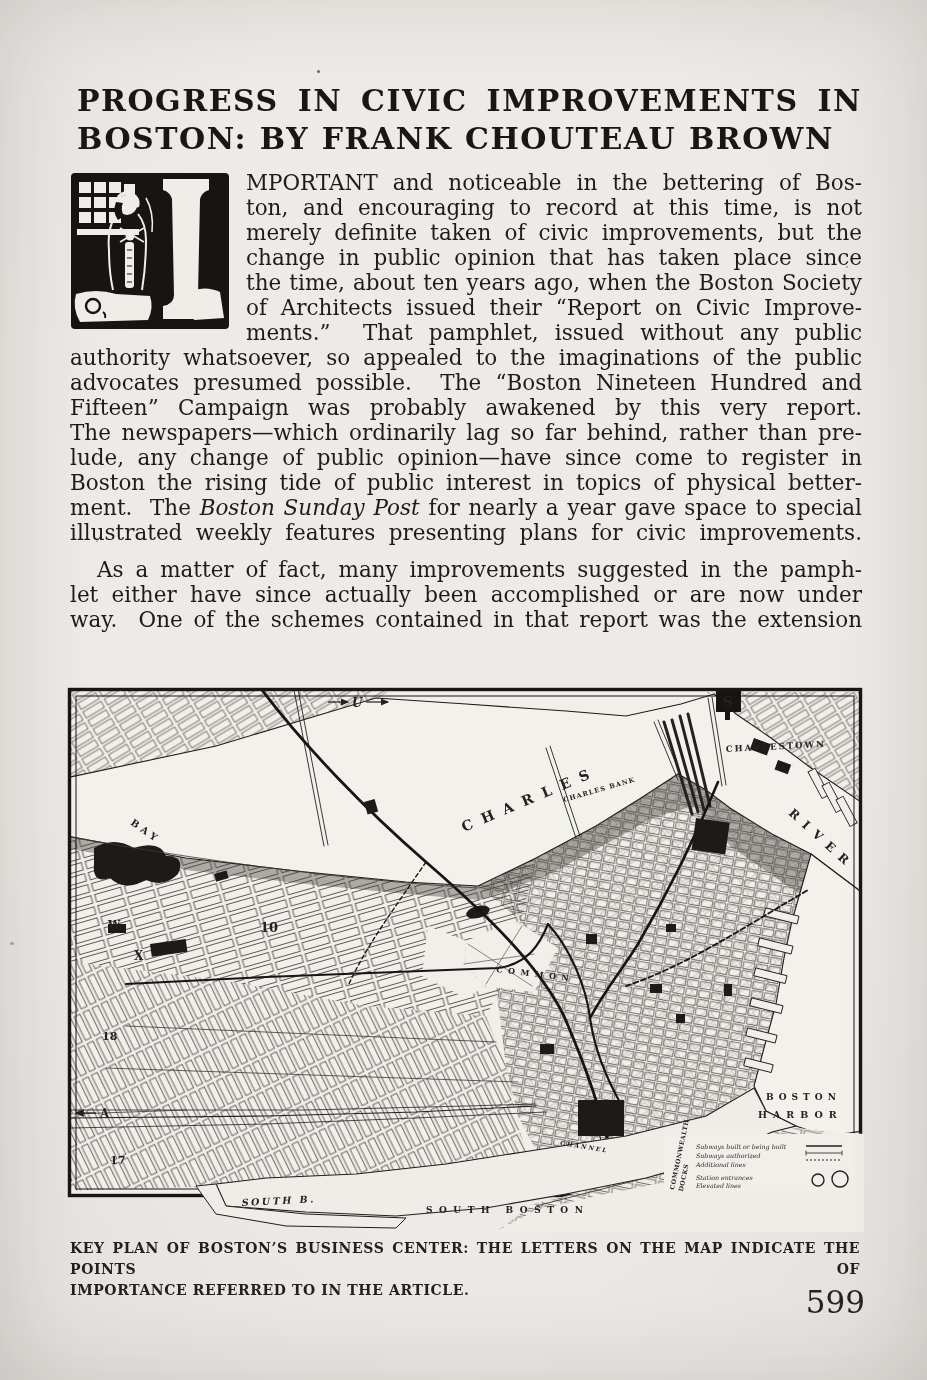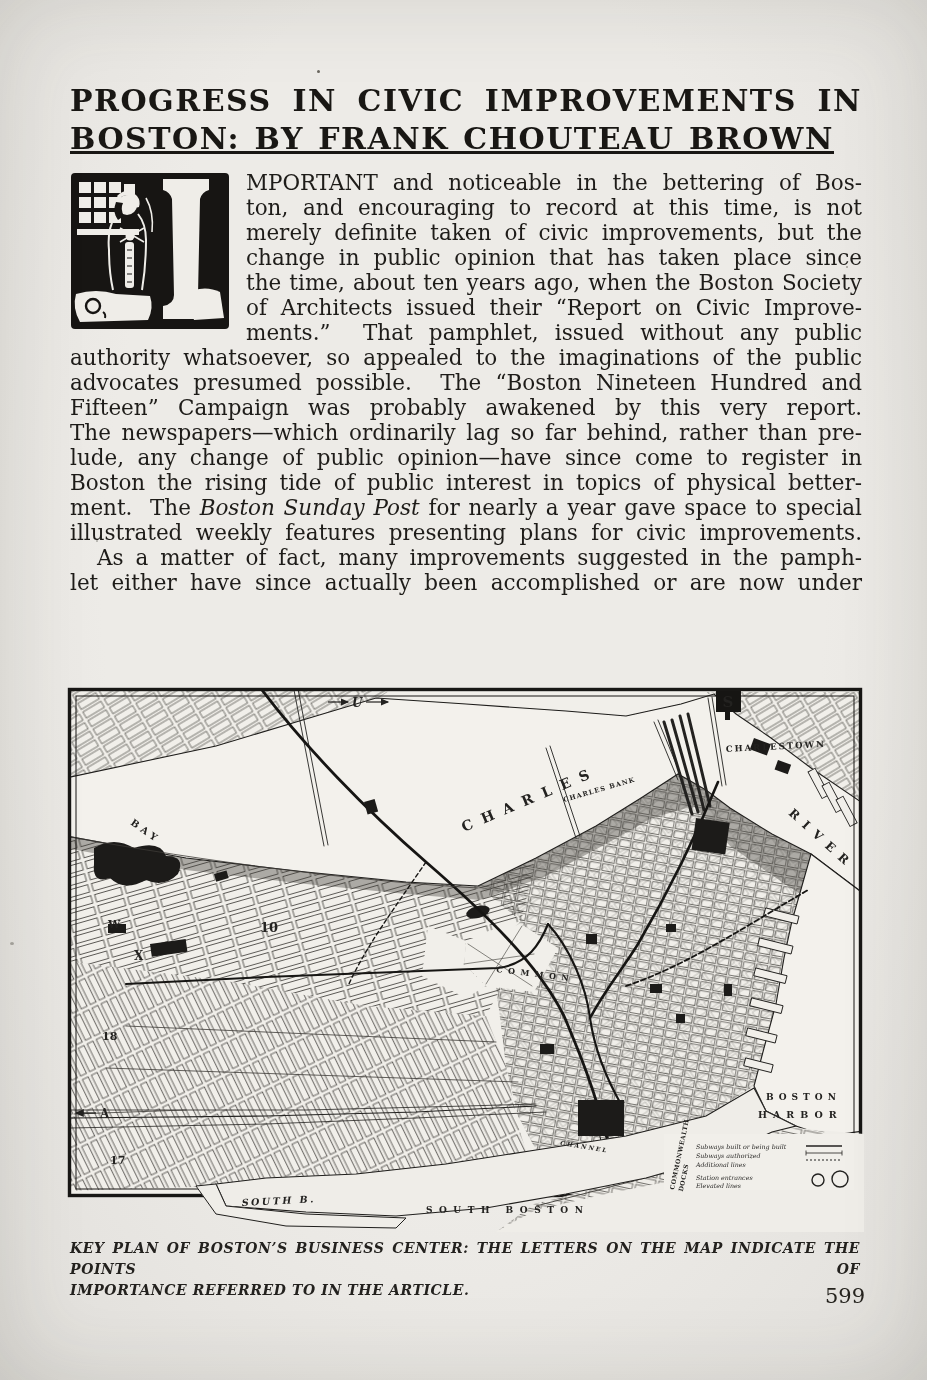--- a/index.html
+++ b/index.html
@@ -7,41 +7,41 @@
     position:relative;width:927px;height:1380px;overflow:hidden;
     background:radial-gradient(ellipse at 50% 42%, #edebe7 55%, #e4e2de 88%, #dddbd7 100%);
     font-family:"DejaVu Serif","Liberation Serif",serif;
     color:#211f1c;
   }
   .sheet::after{content:"";position:absolute;inset:0;pointer-events:none;
     box-shadow:inset 0 0 90px rgba(60,55,45,.14);}
   
   .title-block{position:absolute;left:70px;top:82px;width:792px;}
   .title-line{font-size:30px;font-weight:700;letter-spacing:1.5px;line-height:38px;
-    text-align:justify;text-align-last:justify;color:#191714;}
-  .title-line.second{padding-right:28px;text-decoration:underline;}
+    text-align:justify;text-align-last:justify;color:#191714;margin-left:7px;}
+  .title-line.second{padding-right:28px;}
   
   .article{position:absolute;left:70px;top:170px;width:792px;font-size:21.5px;
     line-height:25px;color:#1e1c19;}
   .tline{text-align:justify;text-align-last:justify;height:25px;white-space:nowrap;}
   .tline.indent{text-indent:27px;}
   .dropcap-fig{float:left;width:160px;height:158px;margin:2px 16px 14px 0;}
-  .para2{margin-top:0;}
+  .para2{margin-top:12px;}
   
   .map-wrap{position:absolute;left:66px;top:686px;width:798px;height:548px;}
   .map-wrap svg{display:block;}
   svg text{font-family:"DejaVu Serif","Liberation Serif",serif;fill:#232220;}
   .mlab{font-weight:700;}
   .mlab-it{font-style:italic;font-weight:700;}
   .legend-t{font-style:italic;font-size:6.3px;fill:#2a2927;}
   
   .caption{position:absolute;left:70px;top:1238px;width:790px;font-size:14px;
-    font-weight:700;letter-spacing:.6px;line-height:21px;color:#23211e;font-style:italic;}
+    font-weight:700;letter-spacing:.6px;line-height:21px;color:#23211e;}
   .cap1{text-align:justify;text-align-last:justify;}
-  .pagenum{position:absolute;right:62px;top:1284px;font-size:21px;color:#26241f;}
+  .pagenum{position:absolute;right:62px;top:1284px;font-size:31px;color:#26241f;}
   .speck{position:absolute;border-radius:50%;background:#6a675f;}
 </style>
 </head>
 <body>
 
 <div class="sheet">
 
   <div class="title-block">
     <div class="title-line">PROGRESS IN CIVIC IMPROVEMENTS IN</div>
     <div class="title-line second">BOSTON: BY FRANK CHOUTEAU BROWN</div>
@@ -102,20 +102,21 @@
     <div class="tline">Fifteen” Campaign was probably awakened by this very report.</div>
     <div class="tline">The newspapers—which ordinarily lag so far behind, rather than pre-</div>
     <div class="tline">lude, any change of public opinion—have since come to register in</div>
     <div class="tline">Boston the rising tide of public interest in topics of physical better-</div>
     <div class="tline"><span>ment.&nbsp; The </span><i>Boston Sunday Post</i><span> for nearly a year gave space to special</span></div>
     <div class="tline">illustrated weekly features presenting plans for civic improvements.</div>
 
     <div class="para2">
       <div class="tline indent">As a matter of fact, many improvements suggested in the pamph-</div>
       <div class="tline">let either have since actually been accomplished or are now under</div>
+      <div class="tline">way.&nbsp; One of the schemes contained in that report was the extension</div>
     </div>
   </div>
 
   <div class="map-wrap">
   <svg width="798" height="548" viewBox="0 0 798 548">
     <defs>
       <clipPath id="frameClip">
             <rect x="5" y="5" width="788" height="503"></rect>
           </clipPath>
       <pattern id="wA" width="7" height="3.4" patternUnits="userSpaceOnUse" patternTransform="rotate(-13)">

